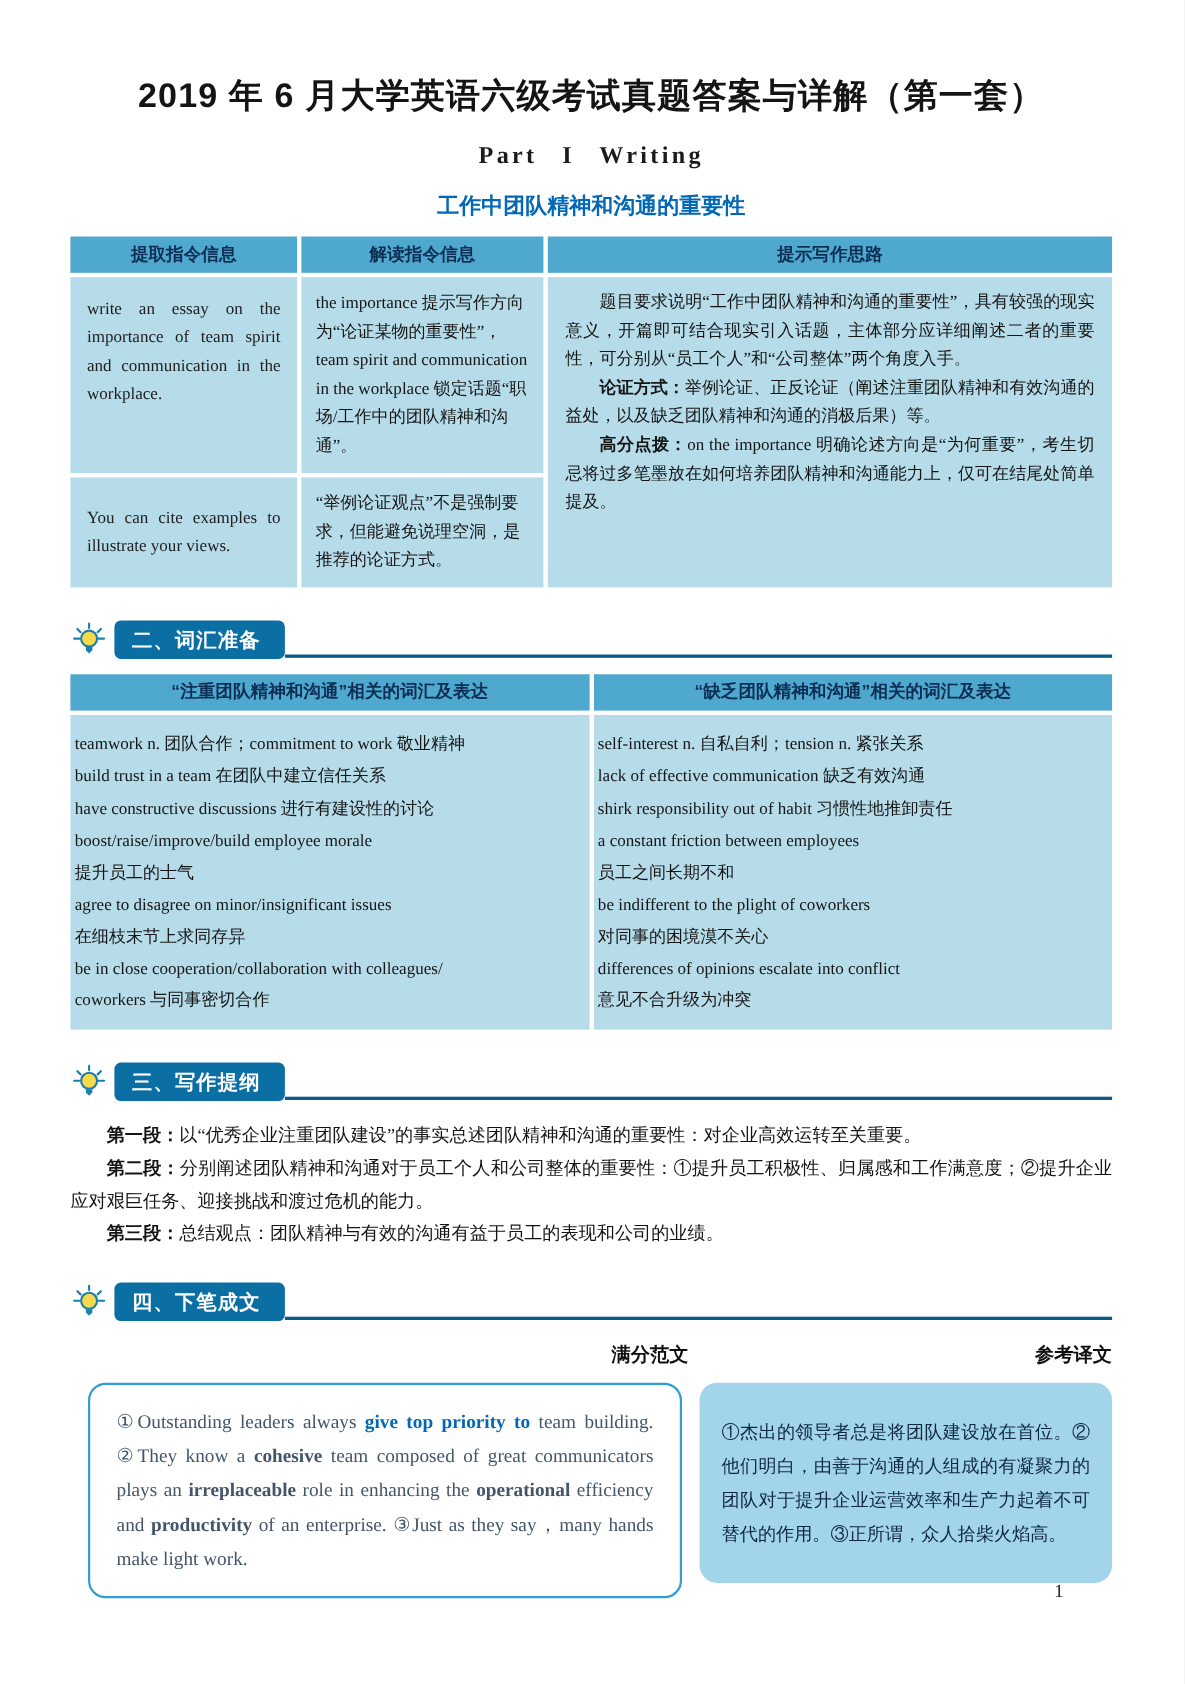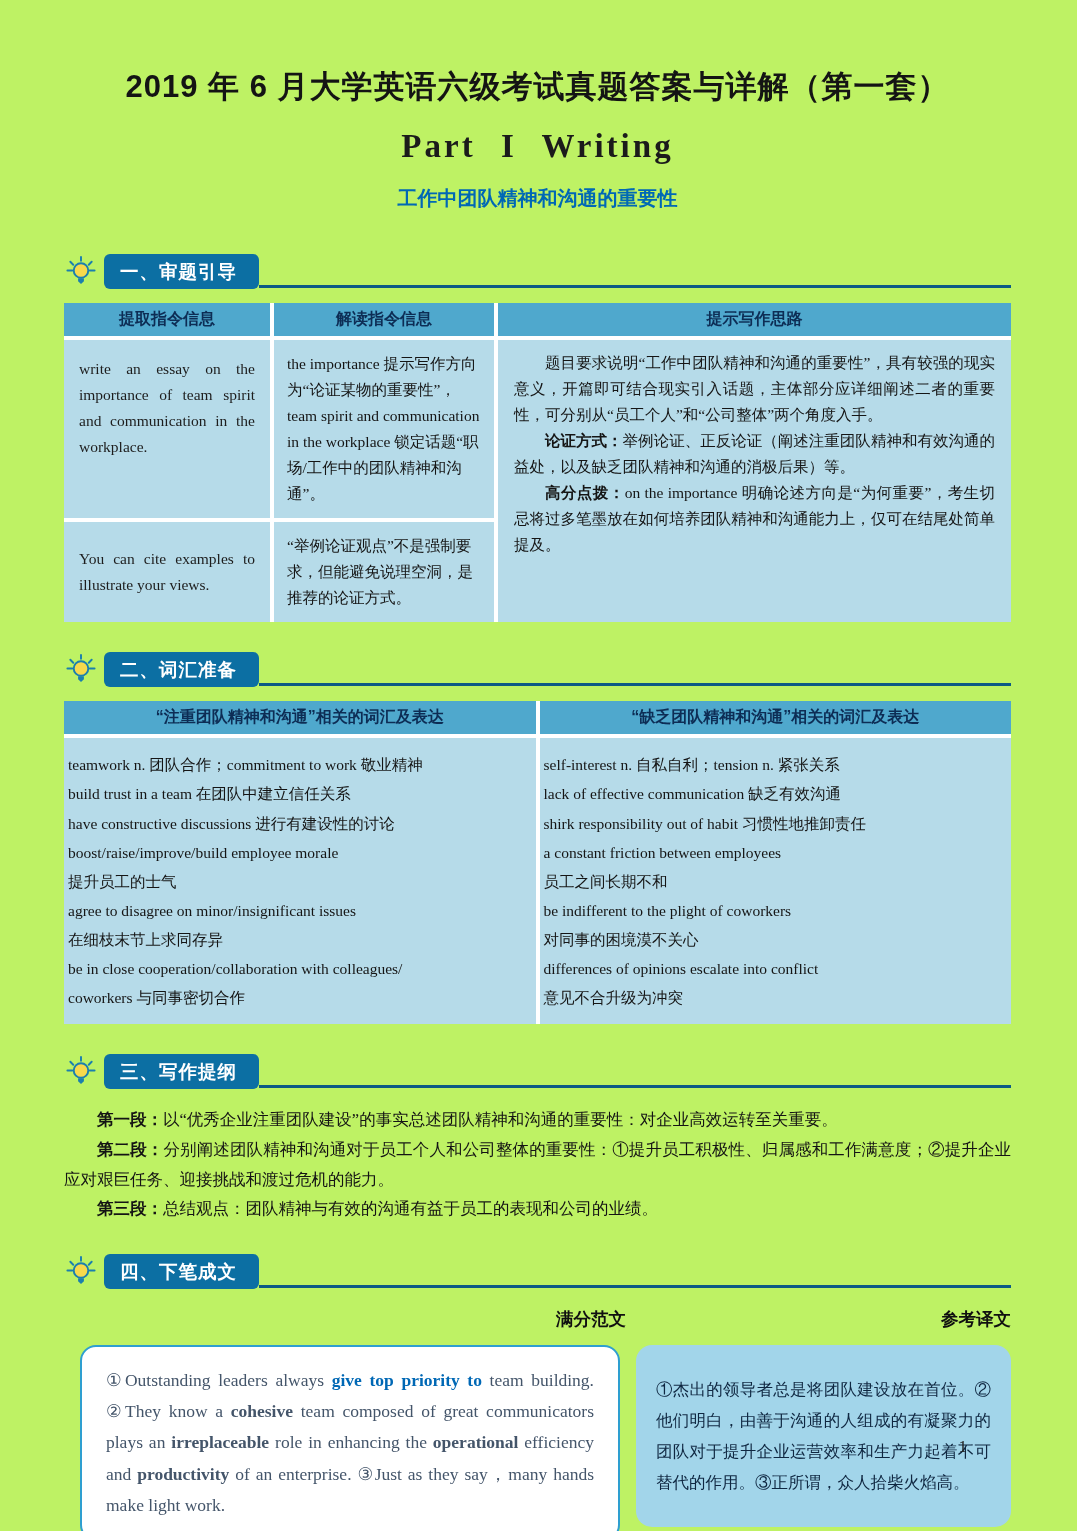--- a/index.html
+++ b/index.html
@@ -1,29 +1,29 @@
 <!DOCTYPE html>
 <html><head>
 <meta charset="utf-8">
 <style>
   * { margin:0; padding:0; box-sizing:border-box; }
   html,body { background:#e9e9e9; }
   body { font-family:"Liberation Serif","DejaVu Serif",serif; color:#151515; }
   .page {
     width:1077px; height:1531px; margin:0 auto; position:relative;
-    background:#bef264; overflow:hidden;
+    background:#ffffff; overflow:hidden;
   }
   .content { padding:66px 66px 0 64px; }
 
   .exam-title {
     text-align:center; font-size:31px; font-weight:bold; letter-spacing:1px;
     font-family:"Liberation Sans","DejaVu Sans",sans-serif; color:#141414;
   }
   .part-title {
-    text-align:center; font-size:33px; font-weight:bold; margin-top:20px;
+    text-align:center; font-size:22px; font-weight:bold; margin-top:20px;
     letter-spacing:3px; word-spacing:14px; color:#1b1b1b;
   }
   .essay-topic {
     text-align:center; font-size:20px; font-weight:bold; margin-top:20px;
     color:#0068b5; font-family:"Liberation Sans","DejaVu Sans",sans-serif;
   }
 
   .section-head { display:flex; align-items:flex-end; margin-top:42px; }
   .section-head.tight { margin-top:30px; }
   .bulb-wrap { width:36px; height:34px; margin-right:4px; flex:none; }
@@ -94,37 +94,20 @@
 </head>
 <body>
 
 <div class="page">
   <div class="content">
 
     <h1 class="exam-title">2019 年 6 月大学英语六级考试真题答案与详解（第一套）</h1>
     <h2 class="part-title">Part I Writing</h2>
     <h3 class="essay-topic">工作中团队精神和沟通的重要性</h3>
 
-    <div class="section-head">
-      <span class="bulb-wrap">
-        <svg viewBox="0 0 34 34" width="34" height="33">
-          <g stroke="#1b7fae" stroke-width="2" stroke-linecap="round">
-            <line x1="17" y1="2" x2="17" y2="6"></line>
-            <line x1="6" y1="7" x2="9" y2="10"></line>
-            <line x1="28" y1="7" x2="25" y2="10"></line>
-            <line x1="3" y1="16" x2="8" y2="16"></line>
-            <line x1="31" y1="16" x2="26" y2="16"></line>
-          </g>
-          <circle cx="17" cy="16" r="7.5" fill="#f7d94c" stroke="#1b7fae" stroke-width="2"></circle>
-          <path d="M14 24 h6 v3 l-3 3 -3 -3 z" fill="#1b7fae"></path>
-        </svg>
-      </span>
-      <span class="sec-bar">一、审题引导</span>
-      <span class="sec-line"></span>
-    </div>
 
     <div class="t1">
       <div class="th">提取指令信息</div>
       <div class="th">解读指令信息</div>
       <div class="th">提示写作思路</div>
 
       <div class="td en">write an essay on the importance of team spirit and communication in the workplace.</div>
       <div class="td">the importance 提示写作方向为“论证某物的重要性”，team spirit and communication in the workplace 锁定话题“职场/工作中的团队精神和沟通”。</div>
       <div class="td c3">
         <p>题目要求说明“工作中团队精神和沟通的重要性”，具有较强的现实意义，开篇即可结合现实引入话题，主体部分应详细阐述二者的重要性，可分别从“员工个人”和“公司整体”两个角度入手。</p>

